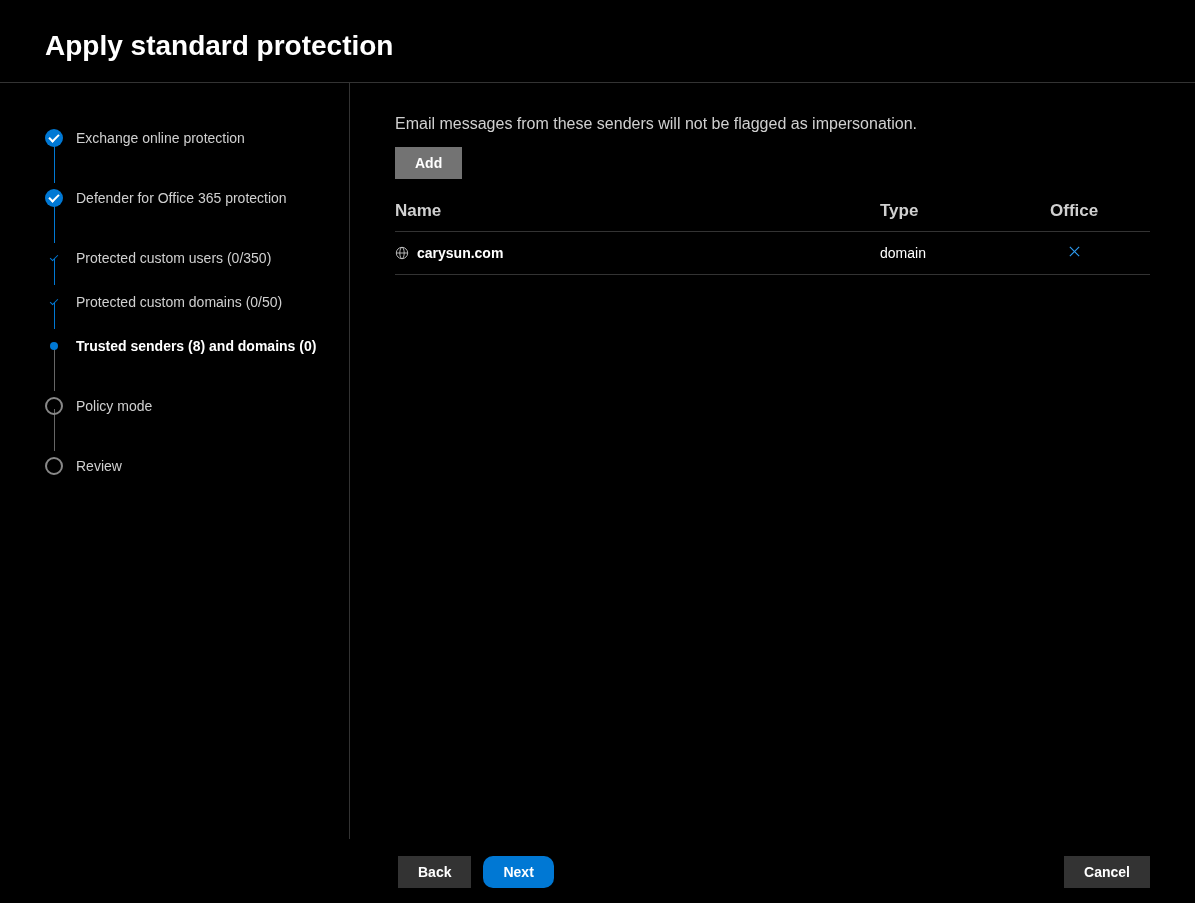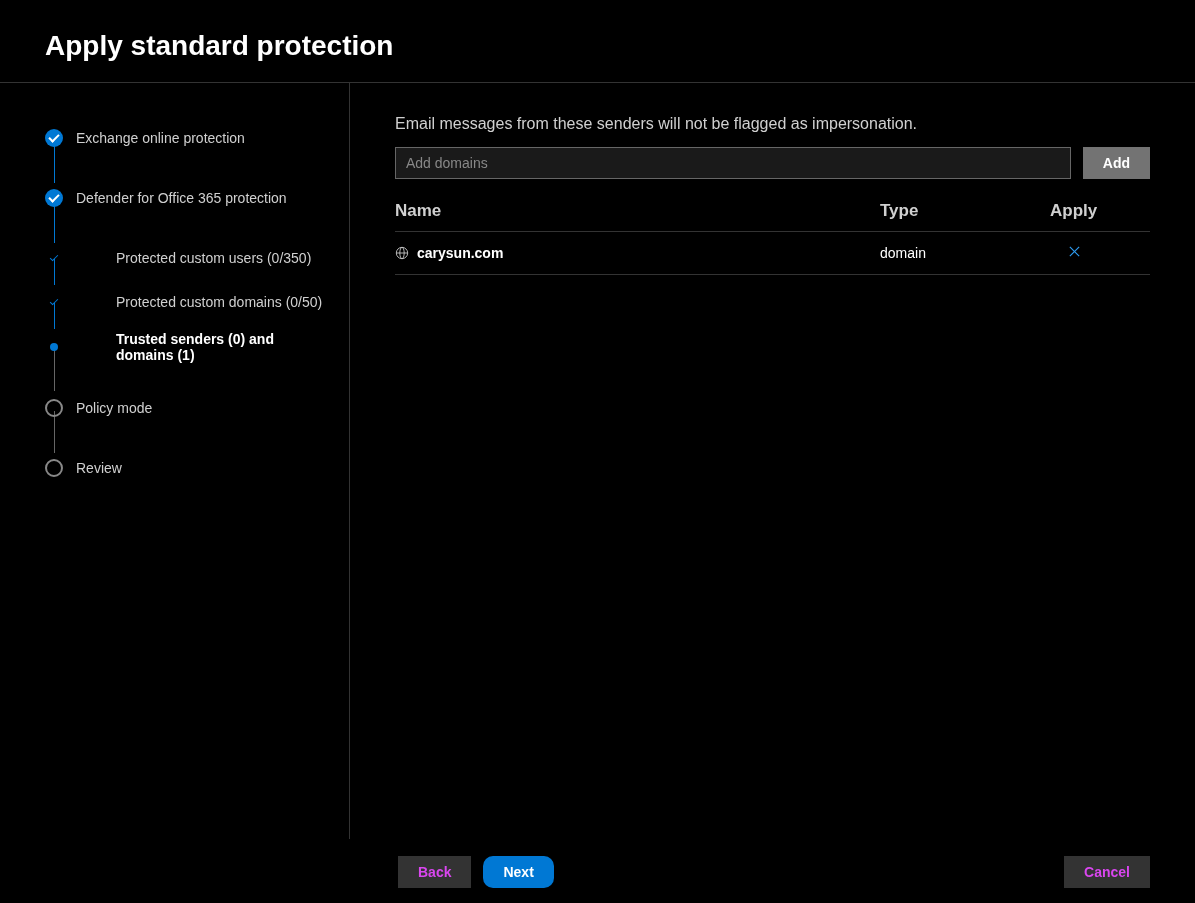--- a/index.html
+++ b/index.html
@@ -40,21 +40,20 @@
     }
     .step {
       display: flex;
       align-items: center;
       position: relative;
       min-height: 30px;
       margin-bottom: 30px;
     }
     .step.sub {
       margin-bottom: 14px;
-      gap: 40px;
     }
     .step:last-child {
       margin-bottom: 0;
       text-align: right;
     }
     .step-indicator {
       width: 18px;
       height: 18px;
       border-radius: 50%;
       display: flex;
@@ -228,21 +227,21 @@
     .btn {
       border: none;
       height: 32px;
       padding: 0 20px;
       font-size: 14px;
       font-weight: 600;
       cursor: pointer;
     }
     .btn-secondary {
       background: #333;
-      color: #d946ef;
+      color: #ffffff;
     }
     .btn-primary {
       background: #0078d4;
       color: #fff;
       border-radius: 10px;
     }
   </style>
 </head>
 <body>
 
@@ -274,21 +273,21 @@
       </div>
 
       <div class="step sub">
         <div class="step-indicator sub-check"></div>
         <span class="step-label">Protected custom domains (0/50)</span>
         <div class="connector short"></div>
       </div>
 
       <div class="step sub bold" style="margin-bottom:30px;">
         <div class="step-indicator sub-dot"></div>
-        <span class="step-label">Trusted senders (0) and domains (1)</span>
+        <span class="step-label">Trusted senders (8) and domains (0)</span>
         <div class="connector grey"></div>
       </div>
 
       <div class="step">
         <div class="step-indicator pending"></div>
         <span class="step-label">Policy mode</span>
         <div class="connector grey"></div>
       </div>
 
       <div class="step">
@@ -296,29 +295,28 @@
         <span class="step-label">Review</span>
       </div>
 
     </div>
   </div>
 
   <div class="main">
     <p class="main-desc">Email messages from these senders will not be flagged as impersonation.</p>
 
     <div class="input-row">
-      <input class="domain-input" type="text" placeholder="Add domains" style="">
       <button class="add-btn">Add</button>
     </div>
 
     <div class="table">
       <div class="table-header">
         <div class="col-name">Name</div>
         <div class="col-type">Type</div>
-        <div class="col-remove">Apply</div>
+        <div class="col-remove">Office</div>
       </div>
 
       <div class="table-row">
         <div class="col-name">
           <span class="domain-icon">
             <svg viewBox="0 0 16 16" width="14" height="14" fill="none" stroke="#ccc" stroke-width="1">
               <circle cx="8" cy="8" r="6.5"></circle>
               <ellipse cx="8" cy="8" rx="2.5" ry="6.5"></ellipse>
               <line x1="1.5" y1="8" x2="14.5" y2="8"></line>
             </svg>

